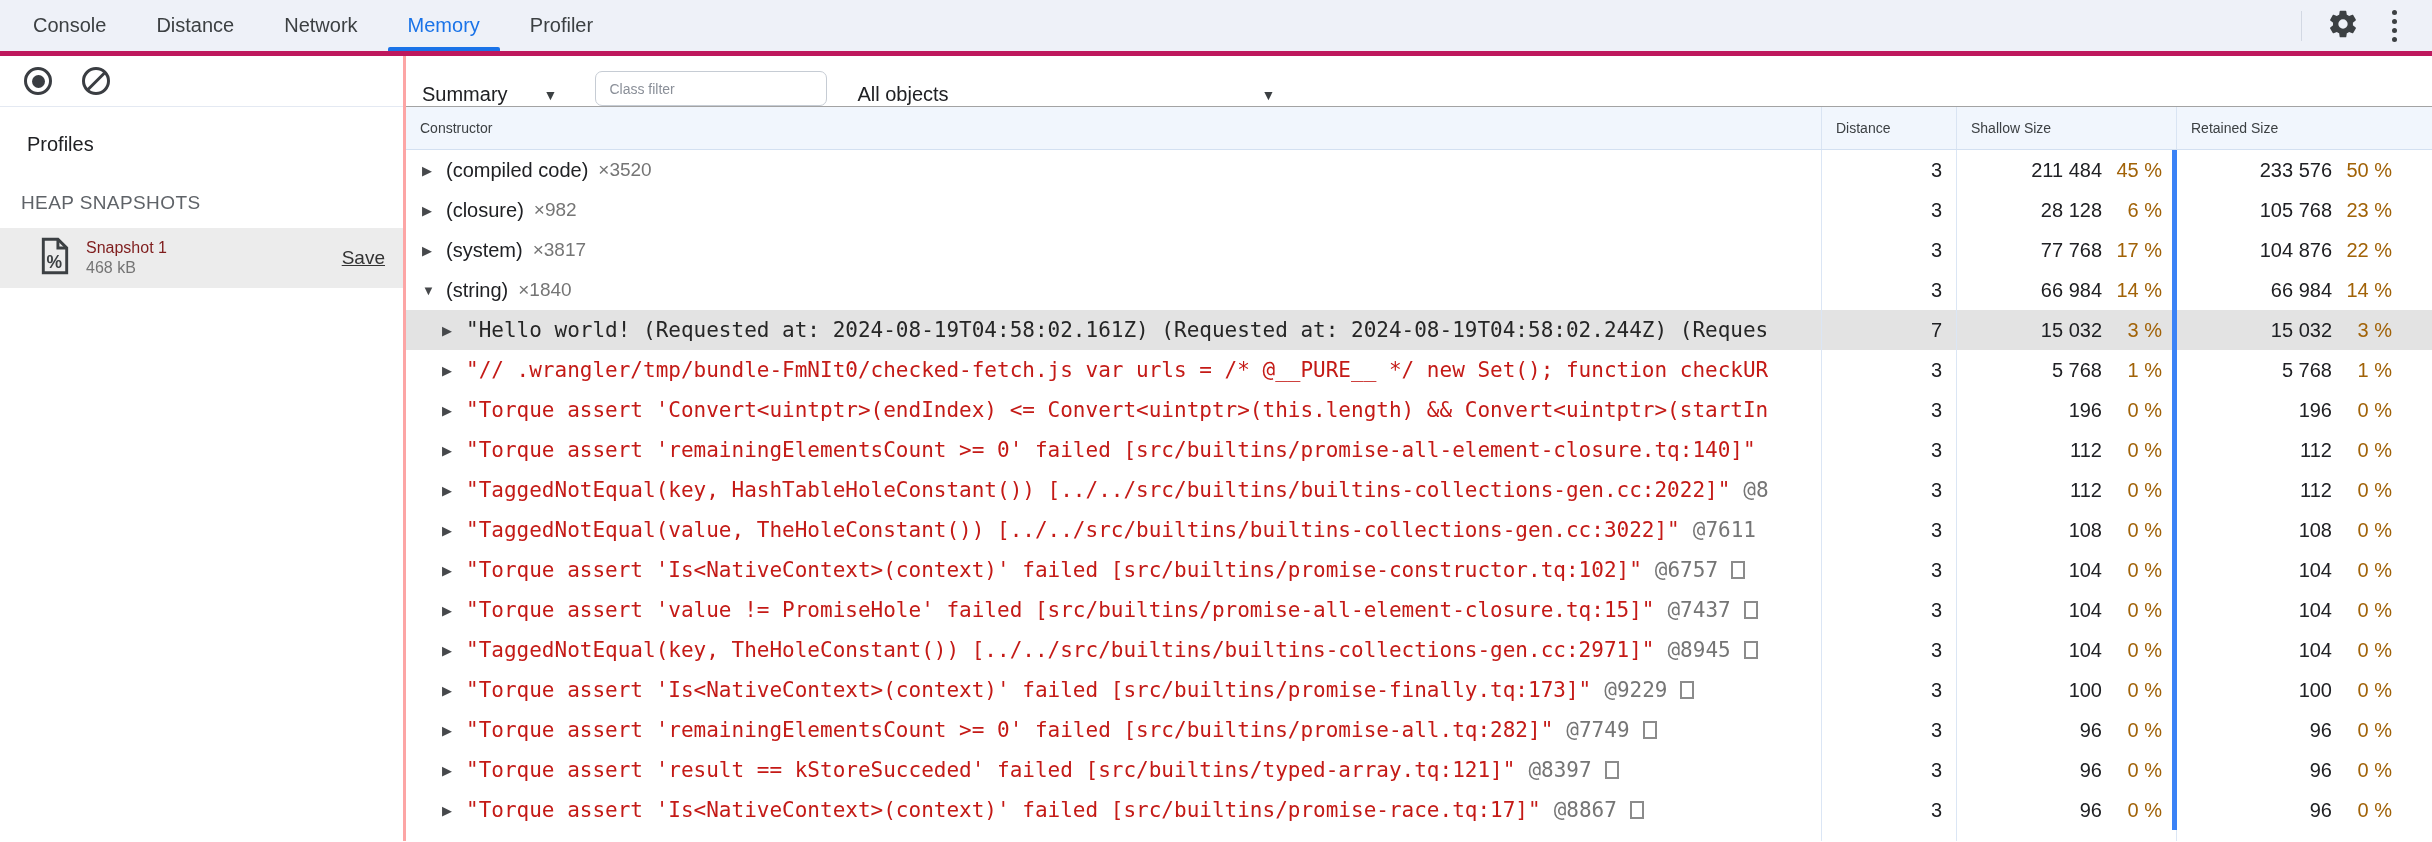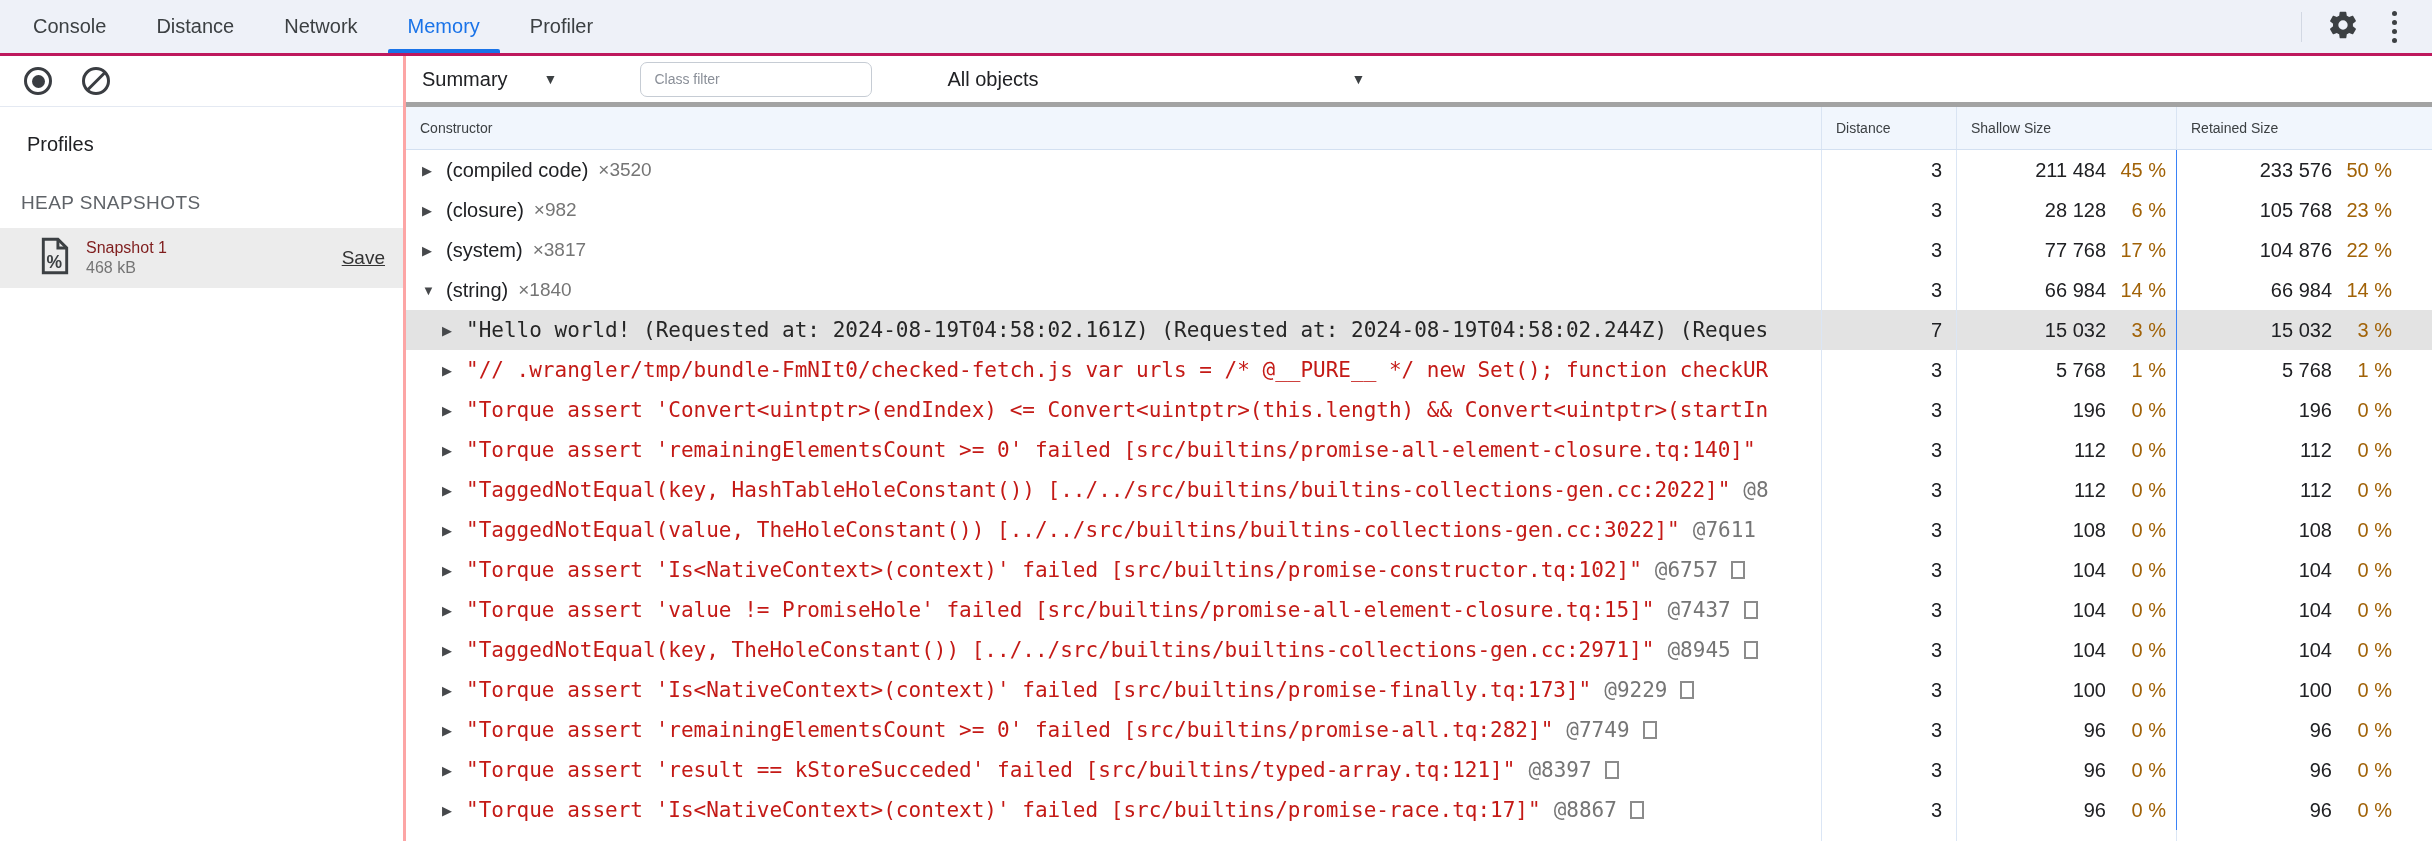--- a/index.html
+++ b/index.html
@@ -1,20 +1,20 @@
 <!DOCTYPE html>
 <html><head>
 <meta charset="utf-8">
 <style>
   * { box-sizing: border-box; }
   html,body { margin:0; padding:0; width:2432px; height:842px; overflow:hidden;
               font-family:"Liberation Sans", sans-serif; background:#fff; }
 
   
-  .tabbar { height:56px; background:#eef1f8; border-bottom:3px solid #be185d;
+  .tabbar { height:56px; background:#eef1f8; border-bottom:5px solid #be185d;
             display:flex; align-items:stretch; padding-left:8px; }
   .tab { display:flex; align-items:center; padding:0 25px; font-size:20px; color:#3c4043;
          position:relative; cursor:default; }
   .tab.active { color:#1a73e8; }
   .tab.active::after { content:""; position:absolute; left:5px; right:5px; bottom:0;
                        height:4px; background:#1a73e8; border-radius:2px 2px 0 0; }
   .tabbar-right { margin-left:auto; display:flex; align-items:center; padding-right:26px; }
   .tb-divider { width:1px; height:30px; background:#d2d8e3; margin-right:24px; }
   .gear-btn { width:34px; height:34px; display:flex; align-items:center; justify-content:center; margin-right:22px; }
   .more-btn { width:24px; height:34px; display:flex; flex-direction:column;
@@ -38,22 +38,22 @@
   .heap-label { font-size:19px; color:#5f6368; letter-spacing:0.4px; padding:36px 0 14px 21px; }
   .snapshot { background:#ececec; display:flex; align-items:center; height:60px;
               padding:0 18px 0 40px; }
   .snap-text { margin-left:16px; line-height:1.15; }
   .snap-title { font-size:16px; color:#7f1d1d; }
   .snap-size { font-size:16px; color:#757575; margin-top:2px; }
   .save-link { margin-left:auto; font-size:19px; color:#333; text-decoration:underline; }
 
   
   .main { width:2026px; display:flex; flex-direction:column; }
-  .main-toolbar { height:51px; border-bottom:5px solid #a3a3a3; display:flex;
-                  align-items:center; padding-left:16px; font-size:20px; color:#202124; flex:none;gap:45px; }
+  .main-toolbar { height:51px; border-bottom:1px solid #a3a3a3; display:flex;
+                  align-items:flex-end; padding-left:16px; font-size:20px; color:#202124; flex:none; }
   .caret { font-size:14px; color:#3c4043; }
   .summary-dd { display:flex; align-items:center; gap:36px; }
   .class-filter { margin-left:38px; width:232px; height:35px; border:1px solid #c6ccd4;
                   border-radius:7px; font-size:14px; padding:0 13px; color:#202124;
                   font-family:"Liberation Sans", sans-serif; outline:none; }
   .class-filter::placeholder { color:#8a8f98; }
   .objects-dd { margin-left:30px; width:418px; display:flex; align-items:center;
                 justify-content:space-between; }
 
   
@@ -71,21 +71,21 @@
   .c-cell.child { padding-left:36px; }
   .twisty { width:24px; flex:none; font-size:13px; color:#46484b; }
   .gname { color:#202124; }
   .count { color:#757575; font-size:19px; margin-left:10px; }
   .str { font-family:"DejaVu Sans Mono", monospace; font-size:21px; color:#c41a16; }
   .row.selected .str { color:#262626; }
   .suffix { font-family:"DejaVu Sans Mono", monospace; font-size:21px; color:#757575; margin-left:13px; }
   .tofu { width:14px; height:18px; border:2px solid #8b8b8b; margin-left:13px; flex:none; }
   .d-cell { border-right:1px solid #dbe6f5; display:flex; align-items:center;
             justify-content:flex-end; padding-right:14px; color:#202124; }
-  .s-cell { border-right:1px solid #3b82f6; display:flex; align-items:center;
+  .s-cell { border-right:5px solid #3b82f6; display:flex; align-items:center;
             justify-content:flex-end; padding-right:10px; }
   .r-cell { display:flex; align-items:center; justify-content:flex-end; padding-right:40px; }
   .val { color:#202124; }
   .pct { width:60px; text-align:right; color:#a16207; }
   .filler { flex:1; display:grid; grid-template-columns:1416px 135px 220px 255px; }
   .filler div { border-right:1px solid #dbe6f5; }
   .filler div:last-child { border-right:none; }
 </style>
 </head>
 <body>

